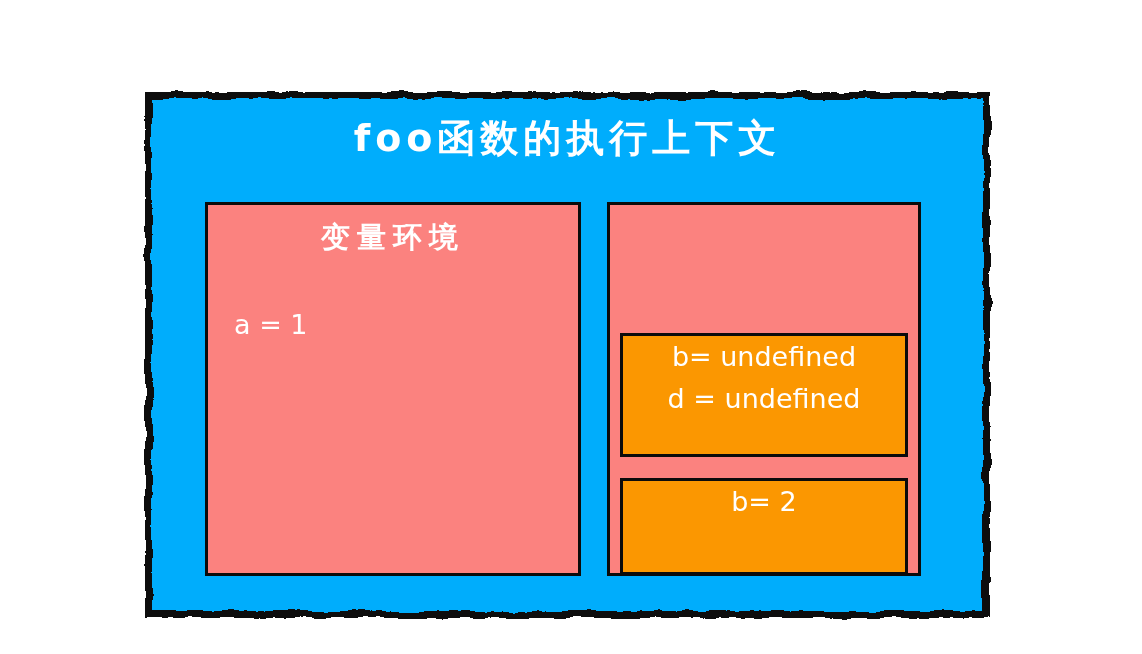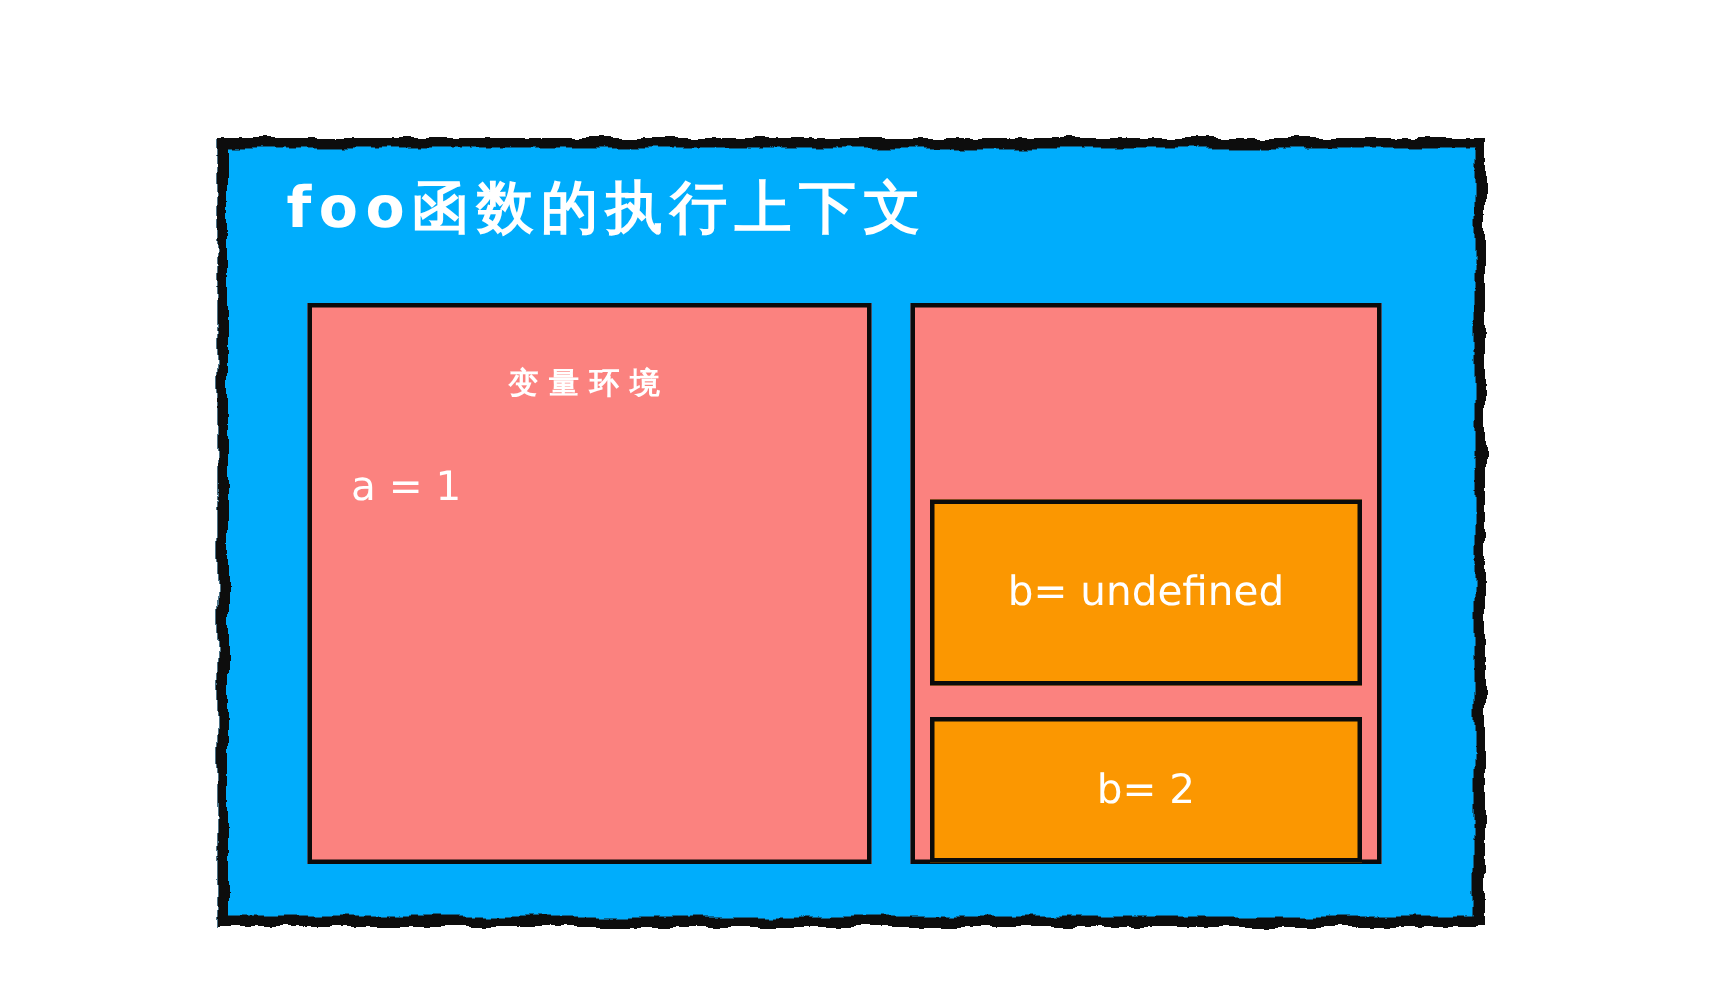--- a/index.html
+++ b/index.html
@@ -26,27 +26,26 @@
     box-sizing: border-box;
     background: #00ADFC;
     border: 7px solid #101010;
     filter: url(#rough);
   }
   .ec-title {
     position: absolute;
     left: 145px;
     top: 113px;
     width: 845px;
-    text-align: left;
+    text-align: center;
     color: #ffffff;
     font-size: 38px;
     font-weight: 600;
     letter-spacing: 5px;
     white-space: nowrap;
-    margin-left: 46px;
   }
   .panel {
     position: absolute;
     top: 202px;
     height: 374px;
     box-sizing: border-box;
     background: #FB827F;
     border: 3px solid #0b0b0b;
   }
   .panel-var {
@@ -57,46 +56,45 @@
     left: 607px;
     width: 314px;
   }
   .panel-label {
     position: absolute;
     left: 0;
     top: 13px;
     width: 100%;
     text-align: center;
     color: #ffffff;
-    font-size: 20px;
+    font-size: 29px;
     font-weight: 600;
     letter-spacing: 7px;
     white-space: nowrap;
-    margin-top: 24px;
   }
   .var-entry {
     position: absolute;
     color: #ffffff;
     font-size: 27px;
     font-weight: 500;
     white-space: nowrap;
   }
   .var-entry-a { left: 26px; top: 104px; }
   .var-entry-c { left: 30px; top: 189px; }
   .scope-block {
     position: absolute;
     left: 10px;
     width: 288px;
     box-sizing: border-box;
     background: #FB9701;
     border: 3px solid #0b0b0b;
     display: flex;
     flex-direction: column;
     align-items: center;
-    justify-content: center;
+    justify-content: flex-start;
   }
   .scope-block-1 { top: 128px; height: 124px; }
   .scope-block-2 { top: 273px; height: 97px; }
   .scope-line {
     color: #ffffff;
     font-size: 27px;
     font-weight: 500;
     line-height: 42px;
     white-space: nowrap;
   }
@@ -119,20 +117,21 @@
 
   <div class="panel panel-var">
     <div class="panel-label">变量环境</div>
     <div class="var-entry var-entry-a">a = 1</div>
   </div>
 
   <div class="panel panel-lex">
 
     <div class="scope-block scope-block-1">
       <div class="scope-line">b= undefined</div>
+      <div class="scope-line">d = undefined</div>
     </div>
 
     <div class="scope-block scope-block-2">
       <div class="scope-line">b= 2</div>
     </div>
   </div>
 
 </div>
 
 </body></html>

